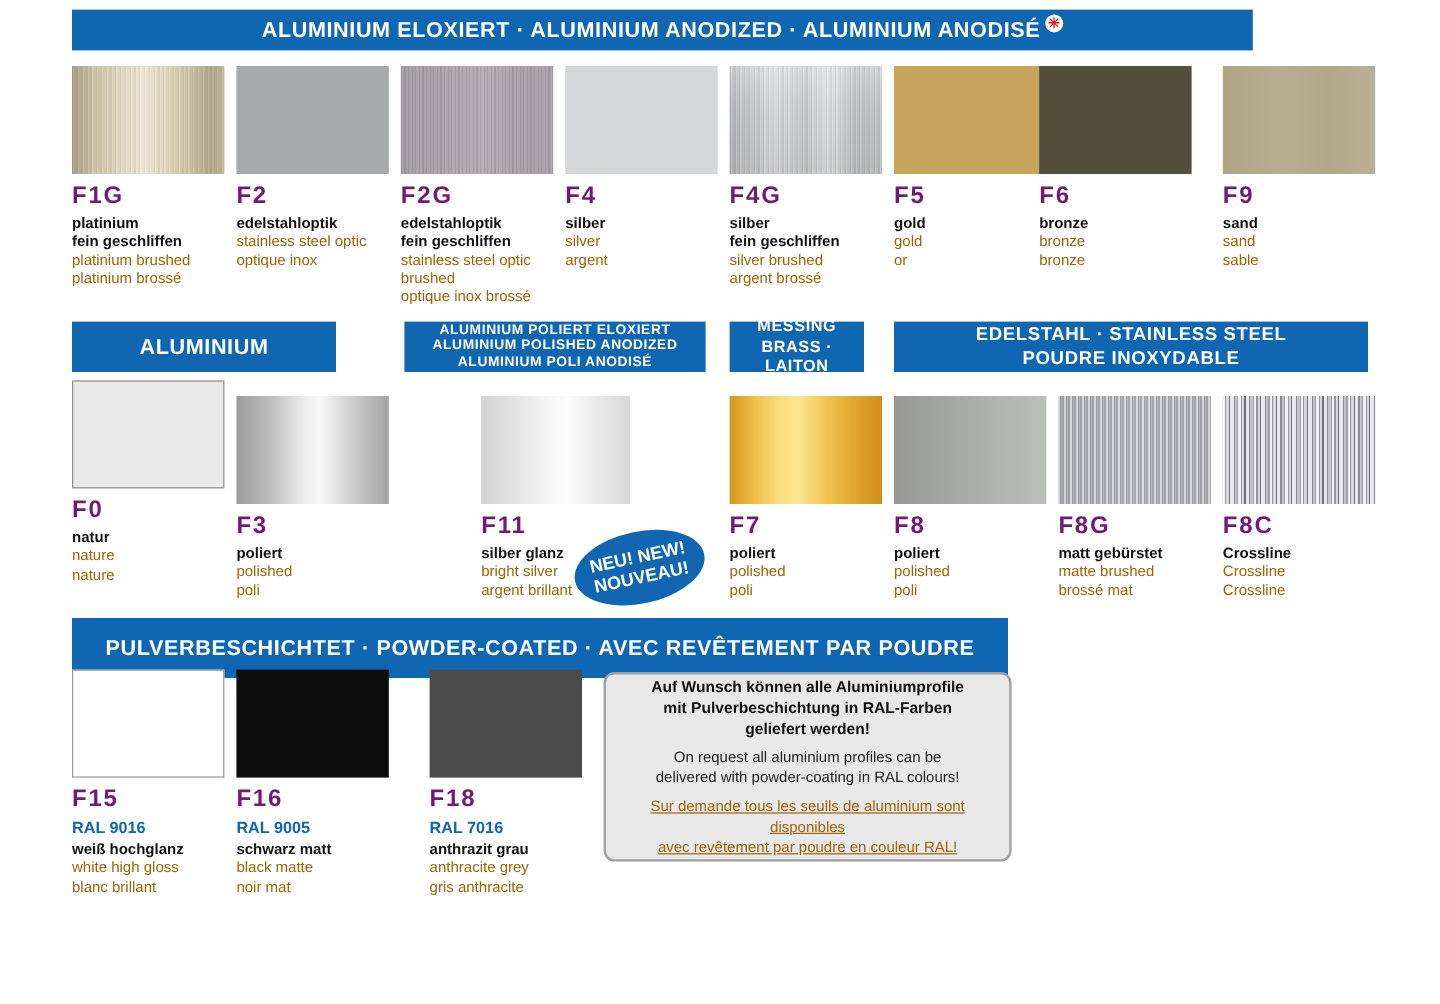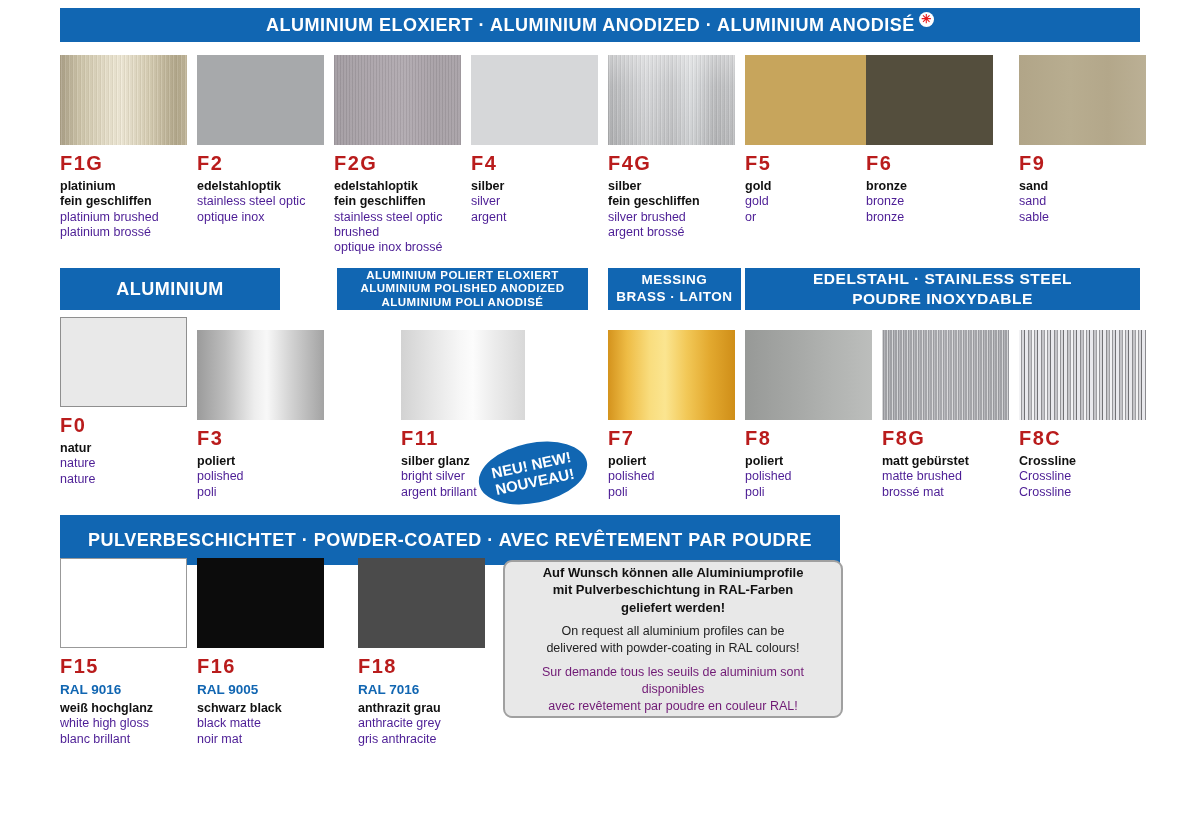--- a/index.html
+++ b/index.html
@@ -3,38 +3,38 @@
 <meta charset="utf-8">
 <style>
   html,body{margin:0;padding:0;background:#ffffff;}
   body{font-family:"Liberation Sans", sans-serif; -webkit-font-smoothing:antialiased;}
   #page{position:relative;width:1200px;height:837px;background:#ffffff;overflow:hidden;}
 
   
   .bar{position:absolute;background:#1166b2;color:#ffffff;font-weight:bold;
        display:flex;align-items:center;justify-content:center;text-align:center;}
   .bar .bar-text{white-space:pre-line;letter-spacing:0.5px;}
-  #bar-anodized{left:60px;top:8px;width:1080px;height:34px;font-size:18px;}
+  #bar-anodized{left:60px;top:8px;width:984px;height:34px;font-size:18px;}
   #bar-aluminium{left:60px;top:268px;width:220px;height:42px;font-size:18px;letter-spacing:1px;}
   #bar-polished{left:337px;top:268px;width:251px;height:42px;font-size:11.5px;line-height:1.18;}
-  #bar-messing{left:608px;top:268px;width:133px;height:42px;font-size:13.5px;line-height:1.25;text-align:center;}
+  #bar-messing{left:608px;top:268px;width:112px;height:42px;font-size:13.5px;line-height:1.25;text-align:center;}
   #bar-edelstahl{left:745px;top:268px;width:395px;height:42px;font-size:15.5px;line-height:1.3;letter-spacing:1px;}
   #bar-powder{left:60px;top:515px;width:780px;height:50px;font-size:18px;}
 
   .asterisk-chip{display:inline-block;width:15px;height:15px;margin-left:4px;margin-bottom:12px;
        background:#ffffff;border-radius:50%;color:#e8191c;font-size:12px;line-height:15px;
        text-align:center;font-weight:bold;}
 
   
   .card{position:absolute;width:134px;}
   .sw{width:127px;height:90px;box-sizing:border-box;}
-  .code{color:#b91c1c;font-weight:bold;font-size:20px;letter-spacing:1.5px;margin:7px 0 4px 0;}
+  .code{color:#701a75;font-weight:bold;font-size:20px;letter-spacing:1.5px;margin:7px 0 4px 0;}
   .ral{color:#1166b2;font-weight:bold;font-size:13.5px;margin:0 0 4px 0;}
   .bold-line{font-weight:bold;font-size:12.5px;color:#111111;line-height:1.22;white-space:pre-line;}
-  .reg-line{font-size:12.5px;color:#4c1d95;line-height:1.22;white-space:pre-line;}
+  .reg-line{font-size:12.5px;color:#a16207;line-height:1.22;white-space:pre-line;}
 
   
   .sw-f1g{background:
     repeating-linear-gradient(90deg, rgba(120,110,85,0.14) 0 1px, rgba(255,255,255,0.10) 1px 2px, rgba(0,0,0,0.03) 2px 4px),
     linear-gradient(90deg,#aca188 0%,#cfc6ab 15%,#e9e2cd 38%,#f0ead8 48%,#d9d0b6 70%,#b4a98c 92%,#c4b99d 100%);}
   .sw-f2{background:#a7a9ab;}
   .sw-f2g{background:
     repeating-linear-gradient(90deg, rgba(0,0,0,0.06) 0 1px, rgba(255,255,255,0.06) 1px 3px),
     linear-gradient(90deg,#a29ba1 0%,#aaa3a9 30%,#b0a9af 55%,#a69fa5 80%,#a8a1a7 100%);}
   .sw-f4{background:#d6d7d9;}
@@ -62,21 +62,21 @@
   #neu-badge{position:absolute;left:478px;top:443px;width:110px;height:60px;background:#1166b2;
     border-radius:50%;transform:rotate(-12deg);display:flex;flex-direction:column;align-items:center;
     justify-content:center;color:#ffffff;font-weight:bold;font-size:15px;line-height:1.15;text-align:center;}
 
   
   #info-box{position:absolute;left:503px;top:560px;width:340px;height:158px;box-sizing:border-box;
     background:#e8e8e8;border:2px solid #a0a0a0;border-radius:9px;
     display:flex;flex-direction:column;align-items:center;justify-content:center;text-align:center;padding:6px 8px;}
   #info-box .de{font-weight:bold;font-size:13px;color:#111;line-height:1.35;white-space:pre-line;margin-bottom:7px;}
   #info-box .en{font-size:12.5px;color:#222;line-height:1.35;white-space:pre-line;margin-bottom:7px;}
-  #info-box .fr{font-size:12.5px;color:#701a75;line-height:1.35;white-space:pre-line;}
+  #info-box .fr{font-size:12.5px;color:#a16207;line-height:1.35;white-space:pre-line;text-decoration:underline;}
 </style>
 </head>
 <body>
 
 <div id="page">
 
   <div class="bar" id="bar-anodized">
     <span class="bar-text">ALUMINIUM ELOXIERT  ·  ALUMINIUM ANODIZED  ·  ALUMINIUM ANODISÉ</span>
     <span class="asterisk-chip">✳</span>
   </div>
@@ -223,21 +223,21 @@
     <div class="code">F15</div>
     <div class="ral">RAL 9016</div>
     <div class="bold-line">weiß hochglanz</div>
     <div class="reg-line">white high gloss
 blanc brillant</div>
   </div>
   <div class="card" style="left:197px;top:558px;">
     <div class="sw sw-f16"></div>
     <div class="code">F16</div>
     <div class="ral">RAL 9005</div>
-    <div class="bold-line">schwarz black</div>
+    <div class="bold-line">schwarz matt</div>
     <div class="reg-line">black matte
 noir mat</div>
   </div>
   <div class="card" style="left:334px;top:558px;margin-left:24px;">
     <div class="sw sw-f18"></div>
     <div class="code">F18</div>
     <div class="ral">RAL 7016</div>
     <div class="bold-line">anthrazit grau</div>
     <div class="reg-line">anthracite grey
 gris anthracite</div>

